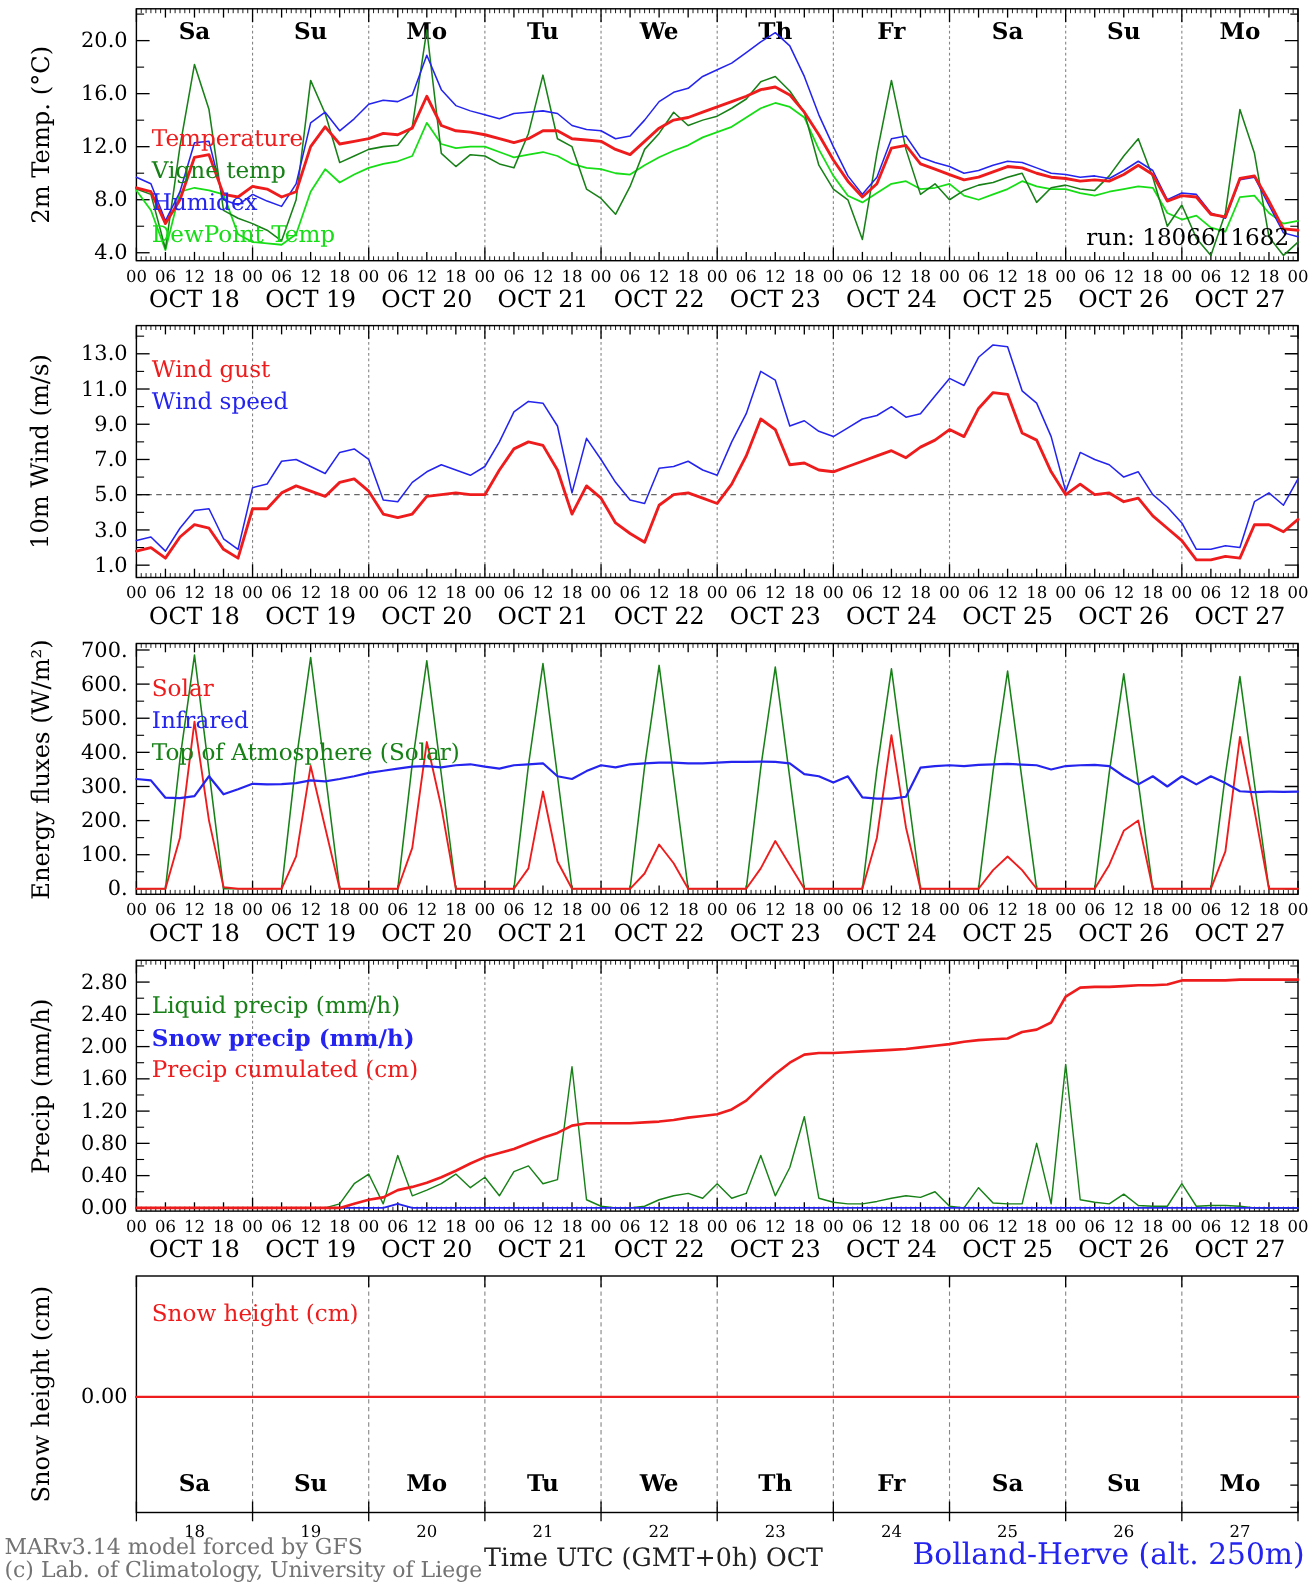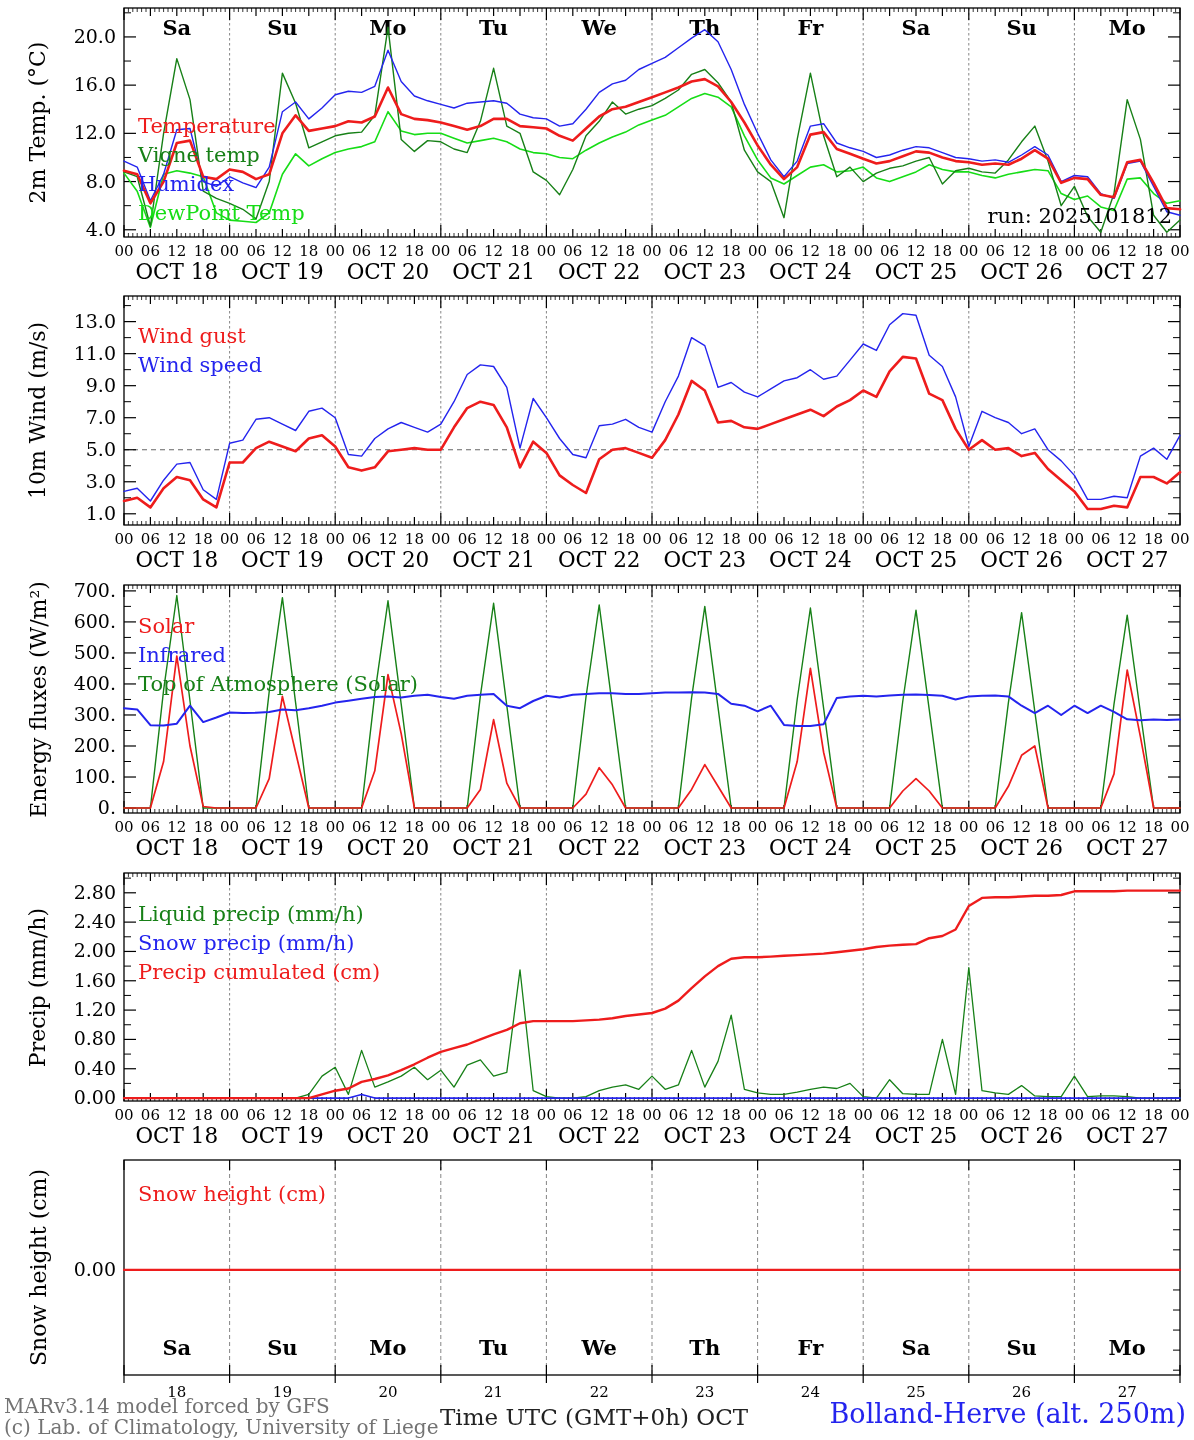--- a/index.html
+++ b/index.html
@@ -2471,28 +2471,28 @@
     <div class="lg" style="color: rgb(238, 28, 28);">Wind gust</div>
     <div class="lg" style="color: rgb(36, 36, 238);">Wind speed</div>
   </div>
   <div class="legend" style="top:612px;">
     <div class="lg" style="color: rgb(238, 28, 28);">Solar</div>
     <div class="lg" style="color: rgb(36, 36, 238);">Infrared</div>
     <div class="lg" style="color: rgb(23, 128, 23);">Top of Atmosphere (Solar)</div>
   </div>
   <div class="legend" style="top:900px;">
     <div class="lg" style="color: rgb(23, 128, 23);">Liquid precip (mm/h)</div>
-    <div class="lg" style="color: rgb(36, 36, 238);">Snow precip (mm/h)</div>
+    <div class="lg" style="color: rgb(36, 36, 238); font-weight: bold;">Snow precip (mm/h)</div>
     <div class="lg" style="color: rgb(238, 28, 28);">Precip cumulated (cm)</div>
   </div>
   <div class="legend" style="top:1180px;">
     <div class="lg" style="color: rgb(238, 28, 28);">Snow height (cm)</div>
   </div>
 
-  <div class="runlabel">run: 2025101812</div>
+  <div class="runlabel">run: 1806611682</div>
 
   <div class="footer-left">
     <div>MARv3.14 model forced by GFS</div>
     <div>(c) Lab. of Climatology, University of Liege</div>
   </div>
   <div class="footer-center">Time UTC (GMT+0h) OCT</div>
   <div class="footer-right">Bolland-Herve (alt. 250m)</div>
 
 </div>
 

